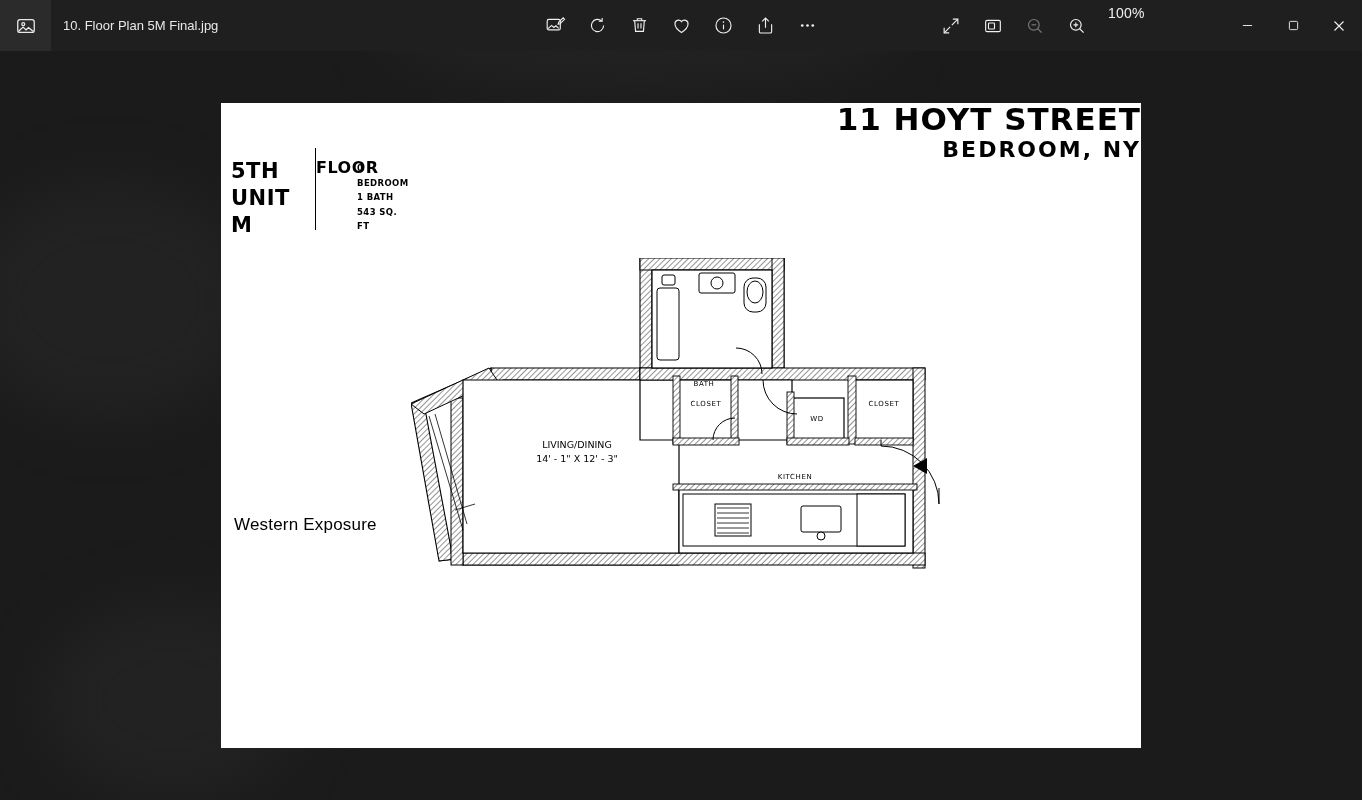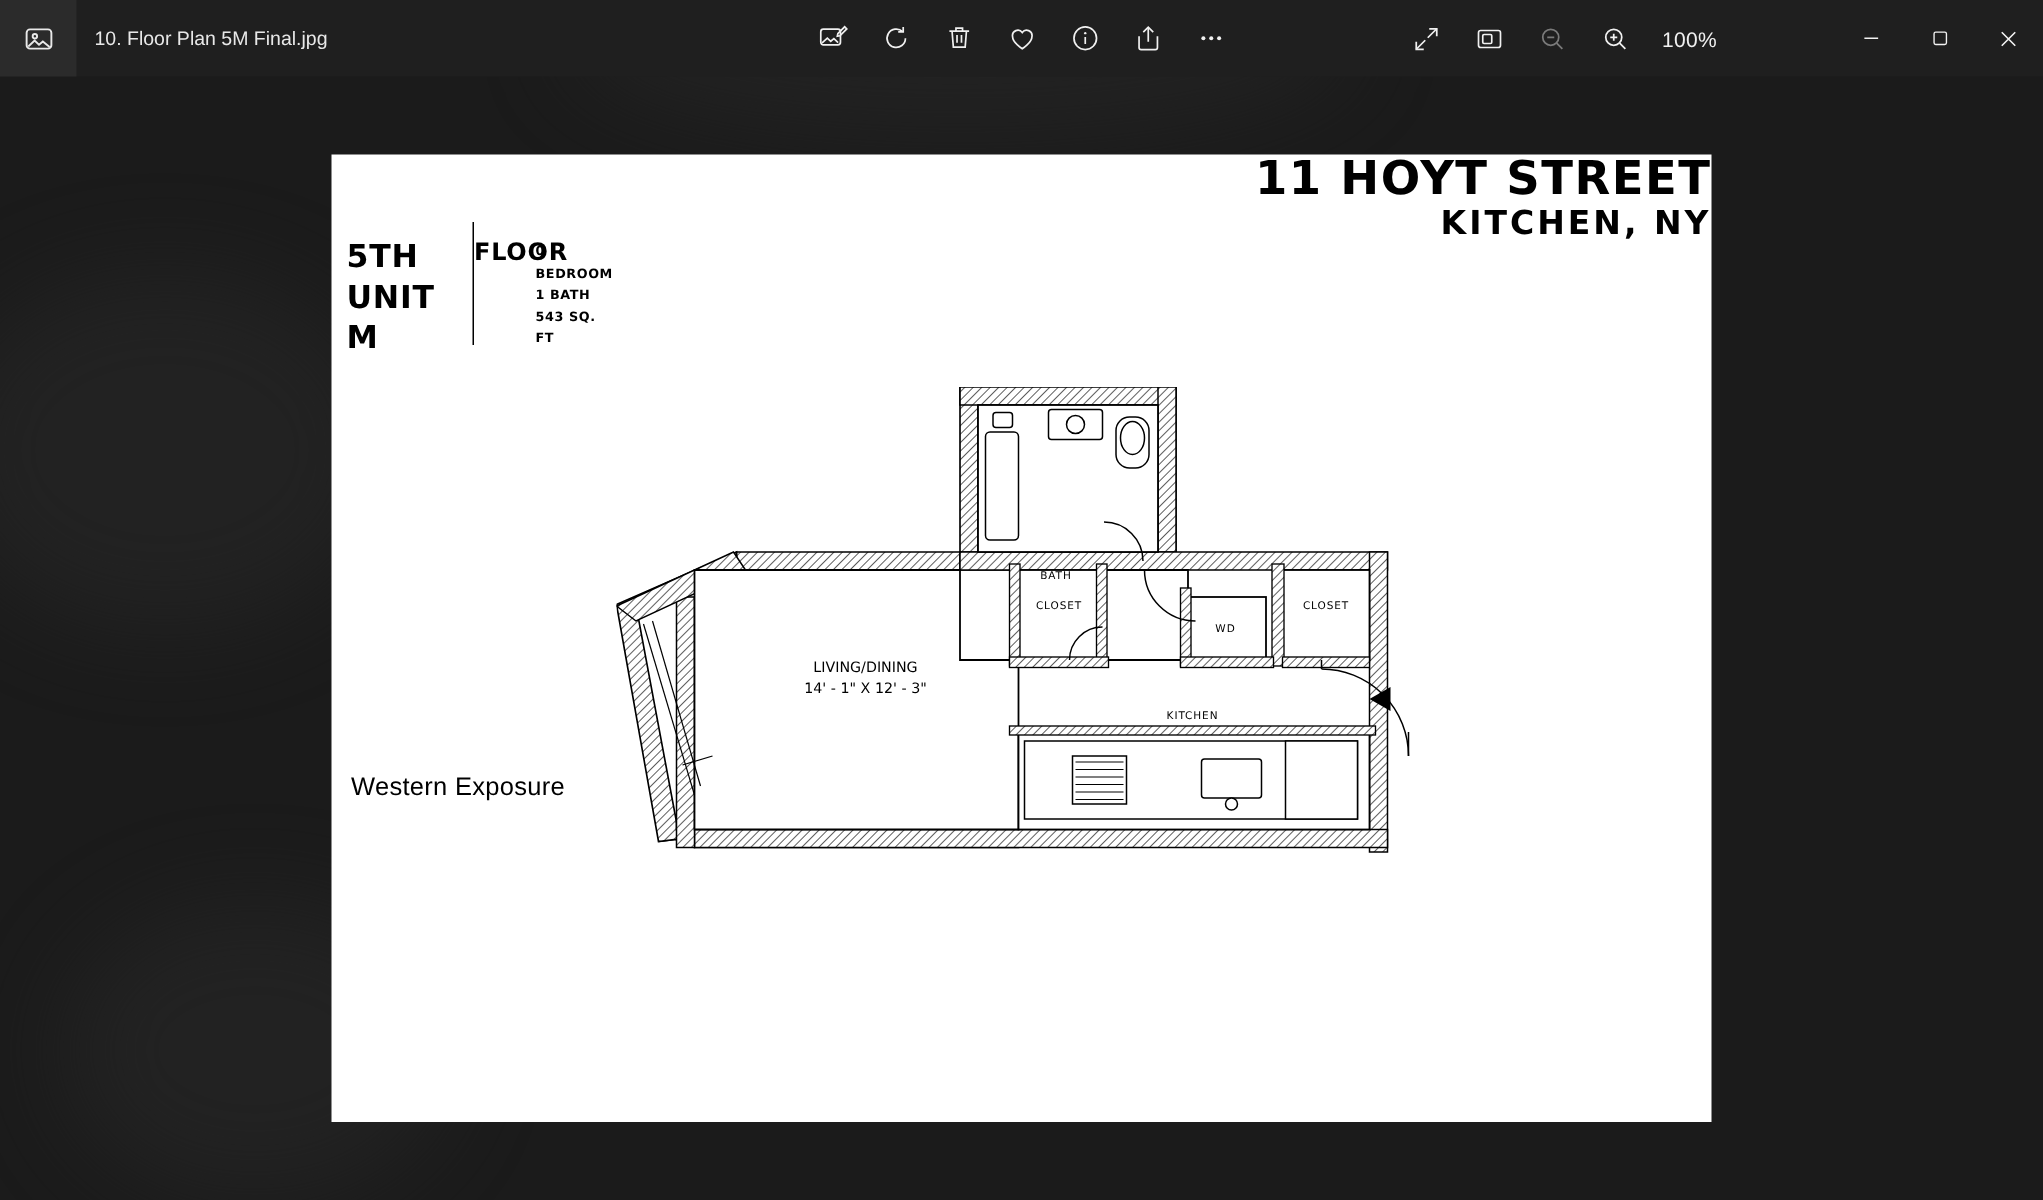--- a/index.html
+++ b/index.html
@@ -46,21 +46,21 @@
   .tb-center {
     position: absolute;
     left: 50%;
     transform: translateX(-50%);
     display: flex; align-items: center;
     gap: 0px;
   }
   .tb-right {
     position: absolute;
     left: 930px;
-    display: flex; align-items: center;
+    display: flex; align-items: flex-start;
   }
   .tb-btn {
     width: 42px; height: 42px;
     display: flex; align-items: center; justify-content: center;
     color: #f0f0f0;
     cursor: default;
   }
   .tb-btn.disabled { color: #7a7a7a; }
   .tb-btn svg { display: block; }
   .zoom-pct {
@@ -272,21 +272,21 @@
             <path d="M1.5 1.5l9 9M10.5 1.5l-9 9"></path>
           </svg>
       </div>
     </div>
   </div>
 
   <div class="doc">
 
     <div class="hdr-right">
       <div class="hdr-addr1">11 HOYT STREET</div>
-      <div class="hdr-addr2">KITCHEN, NY</div>
+      <div class="hdr-addr2">BEDROOM, NY</div>
     </div>
 
     <div class="hdr-left">
       <div>
         <div style="display:flex;margin-top:38px;">
           <div class="hl-col1">5TH</div>
           <div class="hl-col2">FLOOR</div>
         </div>
         <div class="hl-col1">UNIT</div>
         <div class="hl-col1">M</div>

